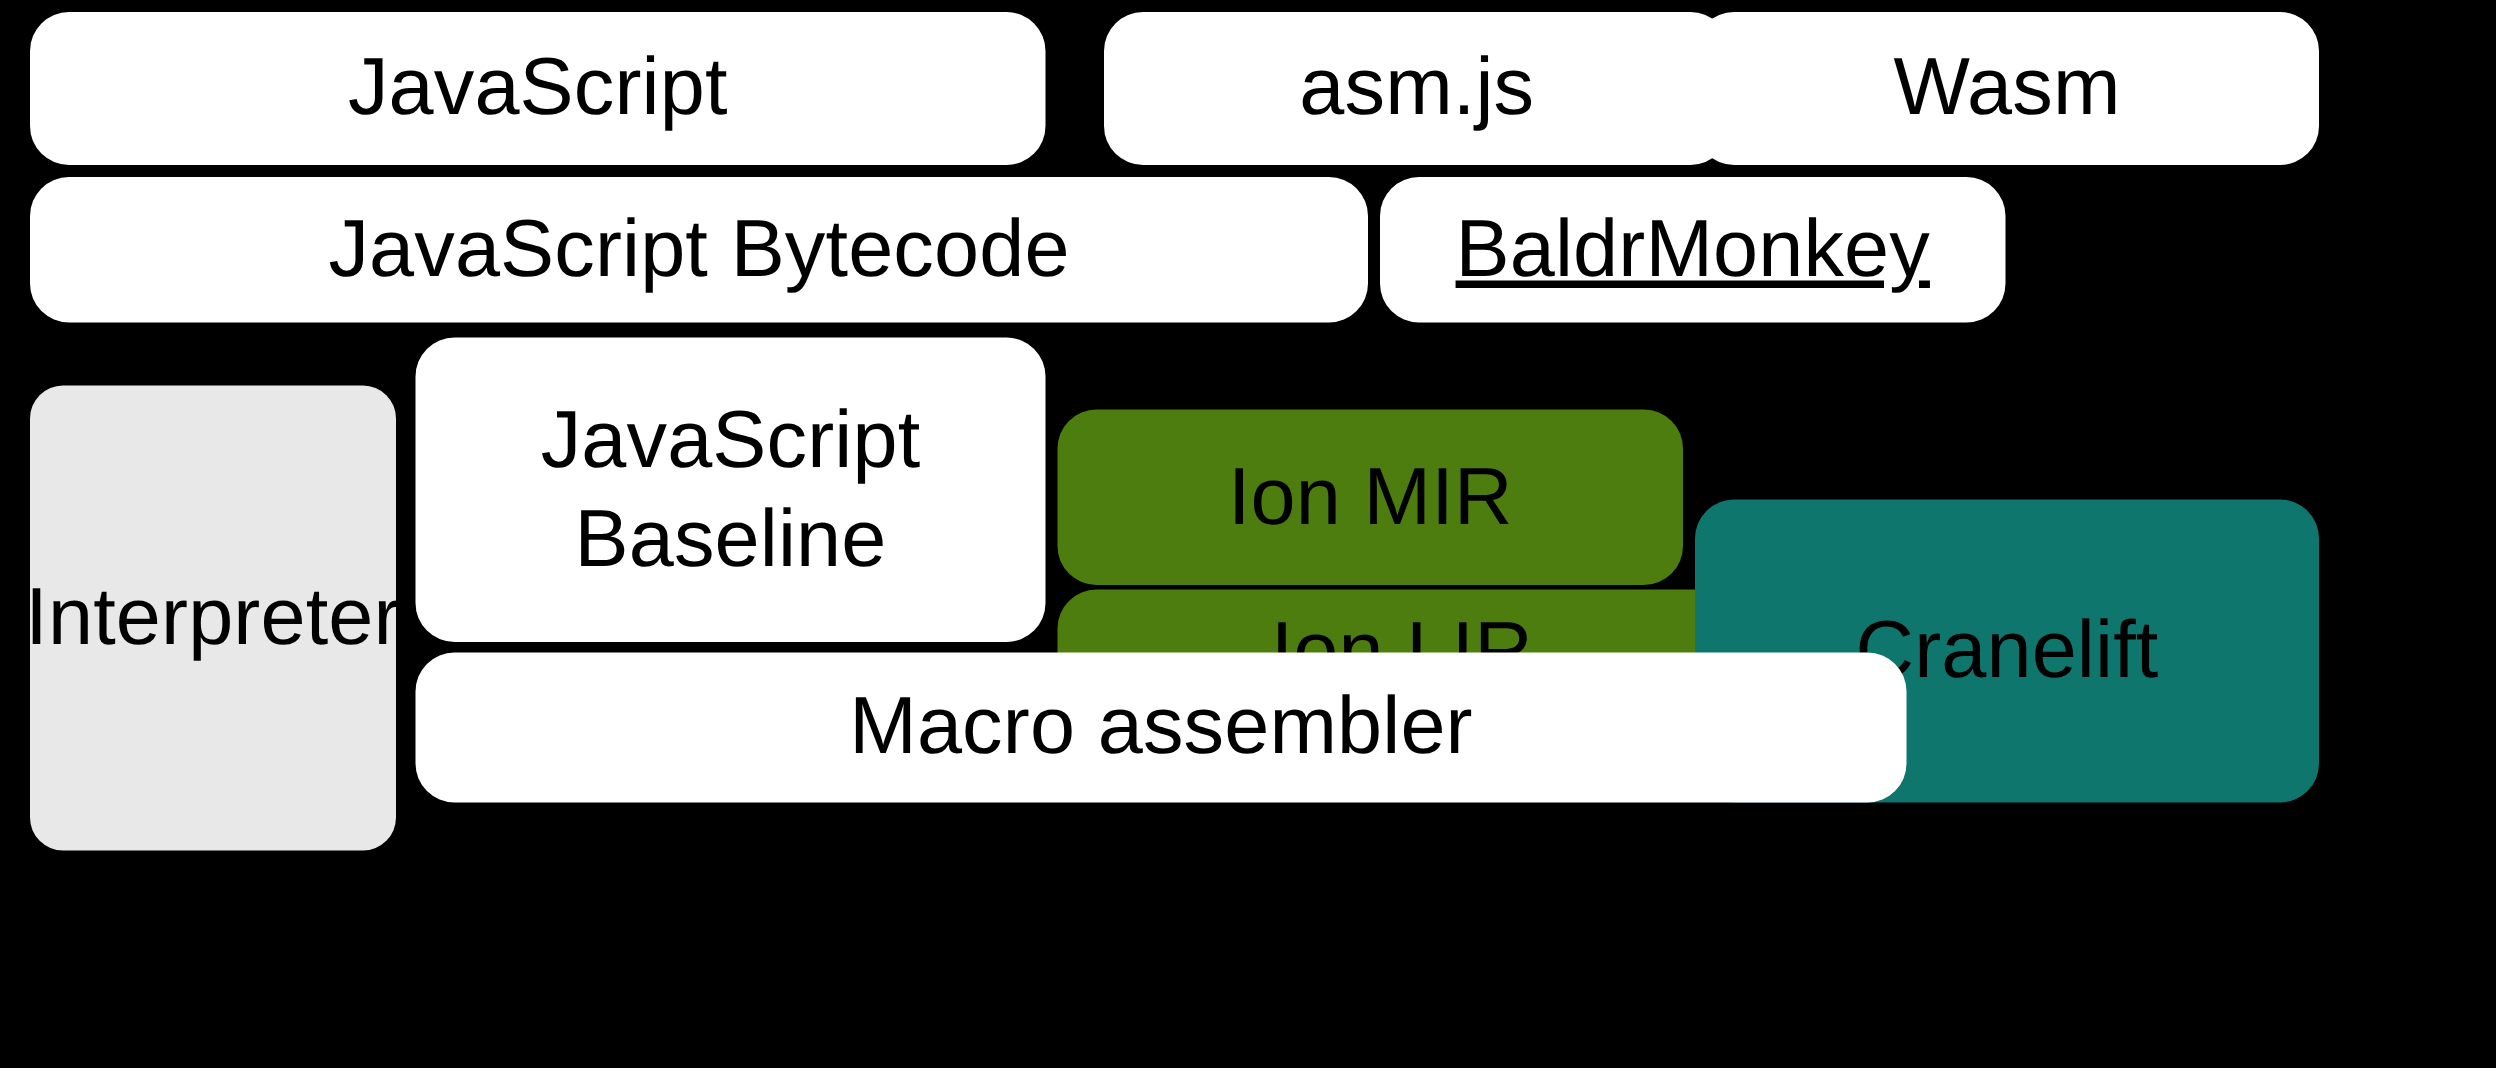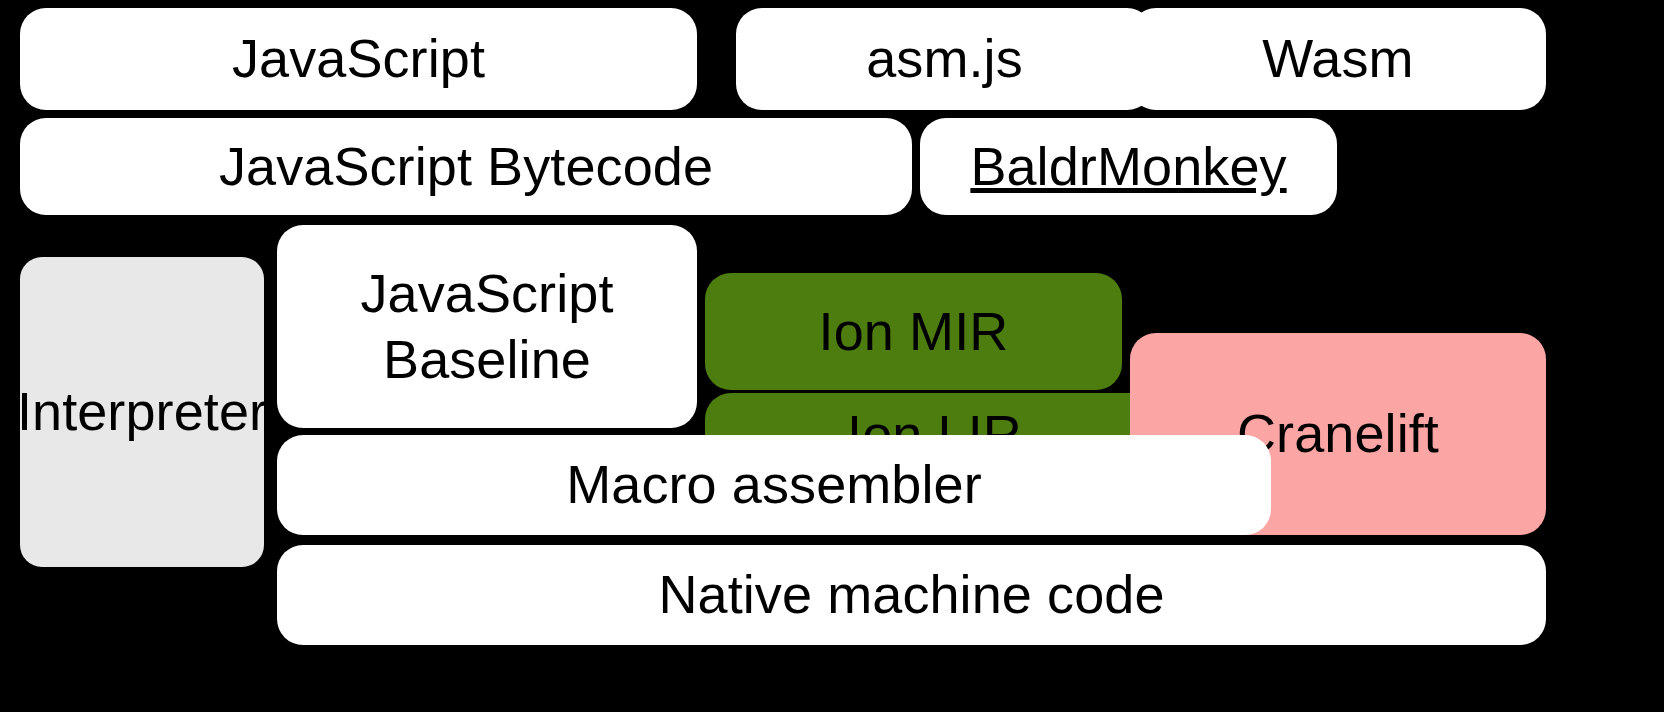--- a/index.html
+++ b/index.html
@@ -31,21 +31,21 @@
     font-size: 54px;
     font-weight: 400;
     line-height: 1.22;
     letter-spacing: 0.1px;
     white-space: pre-line;
     user-select: none;
   }
   .fill-white  { background: #ffffff; }
   .fill-gray   { background: #e8e8e8; }
   .fill-green  { background: #4d7c0f; margin-top: 48px; }
-  .fill-pink   { background: #fca5a5; }
+  .fill-pink   { background: #0f766e; }
 
   
   #n-javascript      { left: 20px;   top: 8px;   width: 677px; height: 102px; }
   #n-asmjs           { left: 736px;  top: 8px;   width: 417px; height: 102px; }
   #n-wasm            { left: 1130px; top: 8px;   width: 416px; height: 102px; }
 
   
   #n-js-bytecode     { left: 20px;   top: 118px; width: 892px; height: 97px; }
   #n-baldrmonkey     { left: 920px;  top: 118px; width: 417px; height: 97px; text-decoration: underline; }
 
@@ -81,15 +81,14 @@
 Baseline</div>
 
   <div class="node fill-green" id="n-ion-mir">Ion MIR</div>
 
   <div class="node fill-green" id="n-ion-lir">Ion LIR</div>
 
   <div class="node fill-pink" id="n-cranelift">Cranelift</div>
 
   <div class="node fill-white" id="n-macro-assembler">Macro assembler</div>
 
-  <div class="node fill-white" id="n-native-code">Native machine code</div>
 
 </div>
 
 </body></html>

